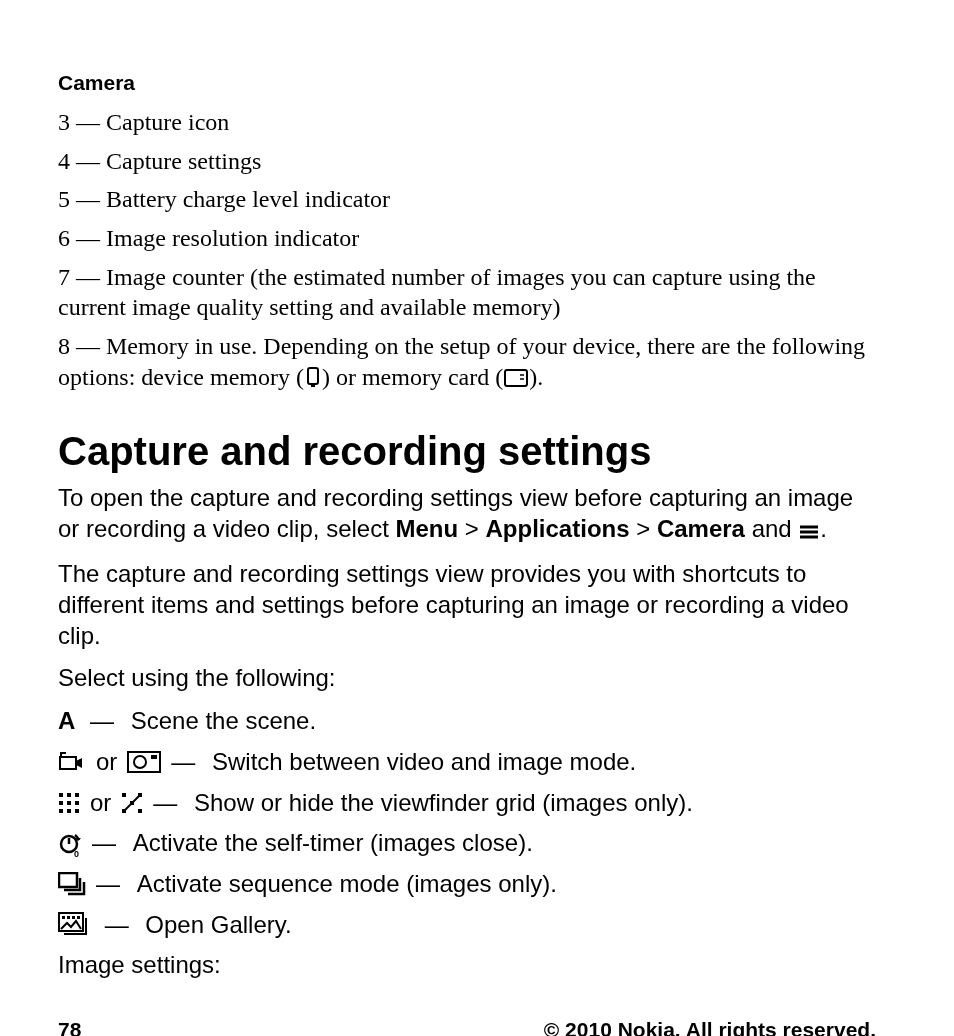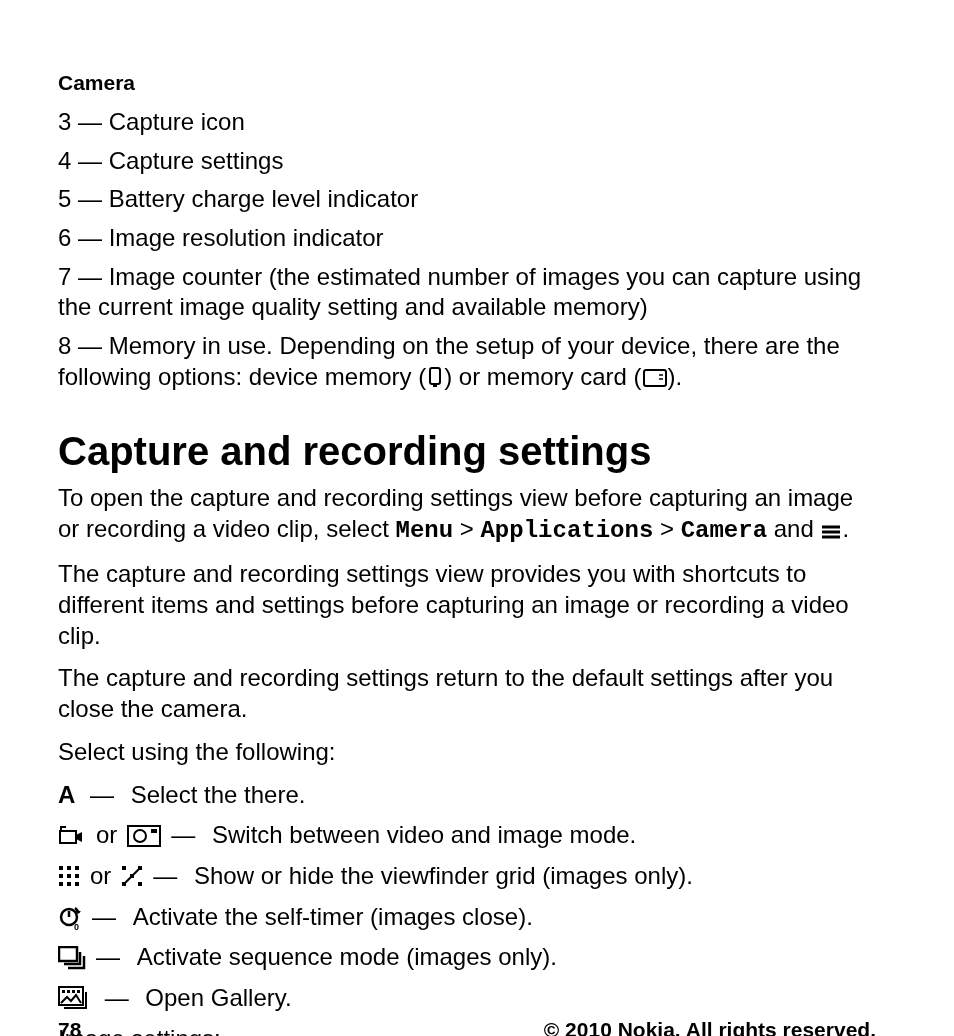--- a/index.html
+++ b/index.html
@@ -20,31 +20,32 @@
     line-height: 1.28;
     margin-top: 40px;
   }
   .running-header {
     font-weight: 700;
     font-size: 21px;
     margin-bottom: 10px;
   }
   .item {
     margin-bottom: 8px;
+    font-family: Liberation Serif, serif;
   }
   .heading {
     font-weight: 700;
     font-size: 40px;
     margin-top: 30px;
     margin-bottom: 6px;
   }
   .para {
     margin-bottom: 12px;
   }
-  .strong { font-weight: 700; font-family: Liberation Mono, monospace; }
+  .strong { font-weight: 700; }
   .icon-row {
     display: flex;
     align-items: center;
     gap: 10px;
     margin-bottom: 10px;
   }
   .icon-box {
     display: inline-flex;
     align-items: center;
     justify-content: center;
@@ -117,31 +118,30 @@
 
   <div class="para">
     <span>To open the capture and recording settings view before capturing an image or recording a video clip, select </span><span class="strong">Menu</span><span> &gt; </span><span class="strong">Applications</span><span> &gt; </span><span class="strong">Camera</span><span> and </span><span class="inline-icon"><svg width="22" height="16" viewBox="0 0 22 16">
           <line x1="2" y1="3" x2="20" y2="3" stroke="#000" stroke-width="3"></line>
           <line x1="2" y1="8" x2="20" y2="8" stroke="#000" stroke-width="3"></line>
           <line x1="2" y1="13" x2="20" y2="13" stroke="#000" stroke-width="3"></line>
         </svg></span><span>.</span>
   </div>
 
   <div class="para">The capture and recording settings view provides you with shortcuts to different items and settings before capturing an image or recording a video clip.</div>
-  <div class="para">The capture and recording settings return to the default settings after you close the camera.</div>
   <div class="para">Select using the following:</div>
 
   <div class="icon-row">
     <span class="icon-box">
       <svg width="22" height="24" viewBox="0 0 22 24">
           <text x="0" y="20" font-family="Arial" font-weight="900" font-size="24">A</text>
         </svg>
     </span>
     <span>—&nbsp;</span>
-    <span>Select the there.</span>
+    <span>Scene the scene.</span>
   </div>
 
   <div class="icon-row">
     <span class="icon-box">
       <svg width="28" height="22" viewBox="0 0 28 22">
           <rect x="2" y="6" width="16" height="12" fill="none" stroke="#000" stroke-width="2"></rect>
           <polygon points="18,10 24,7 24,17 18,14" fill="#000"></polygon>
           <polyline points="3,6 3,2 8,2" fill="none" stroke="#000" stroke-width="2"></polyline>
         </svg>
     </span>

